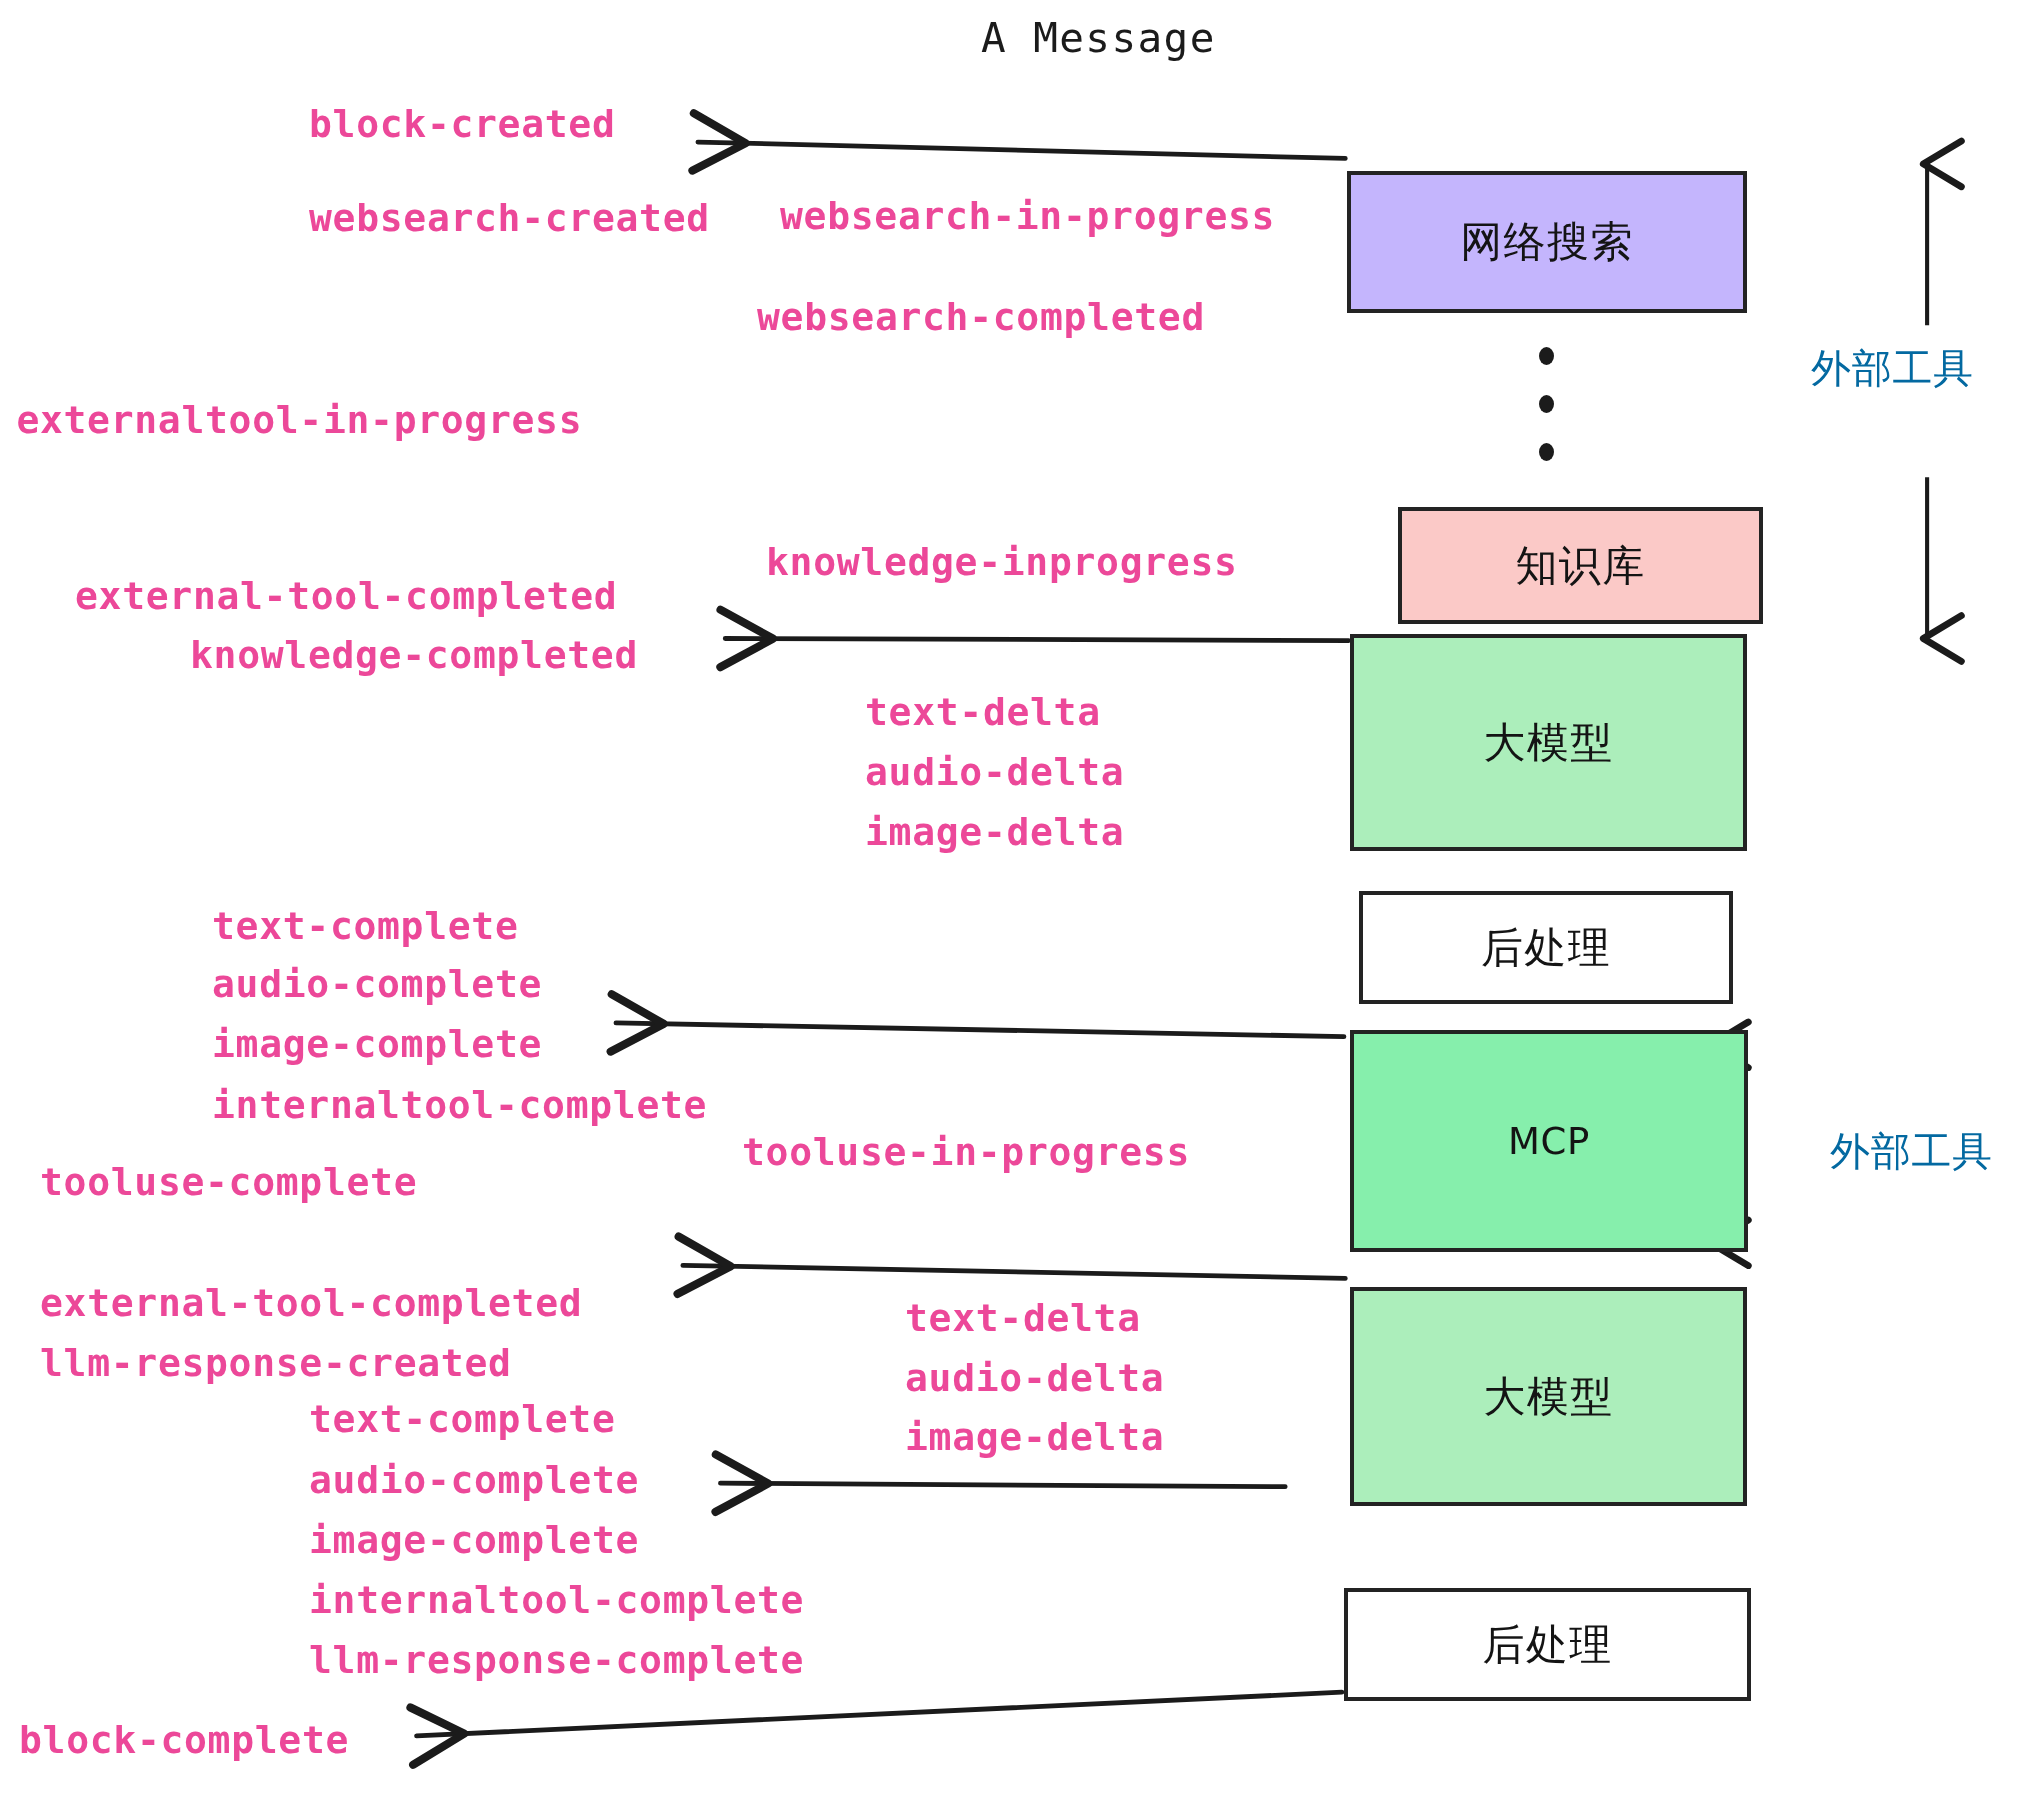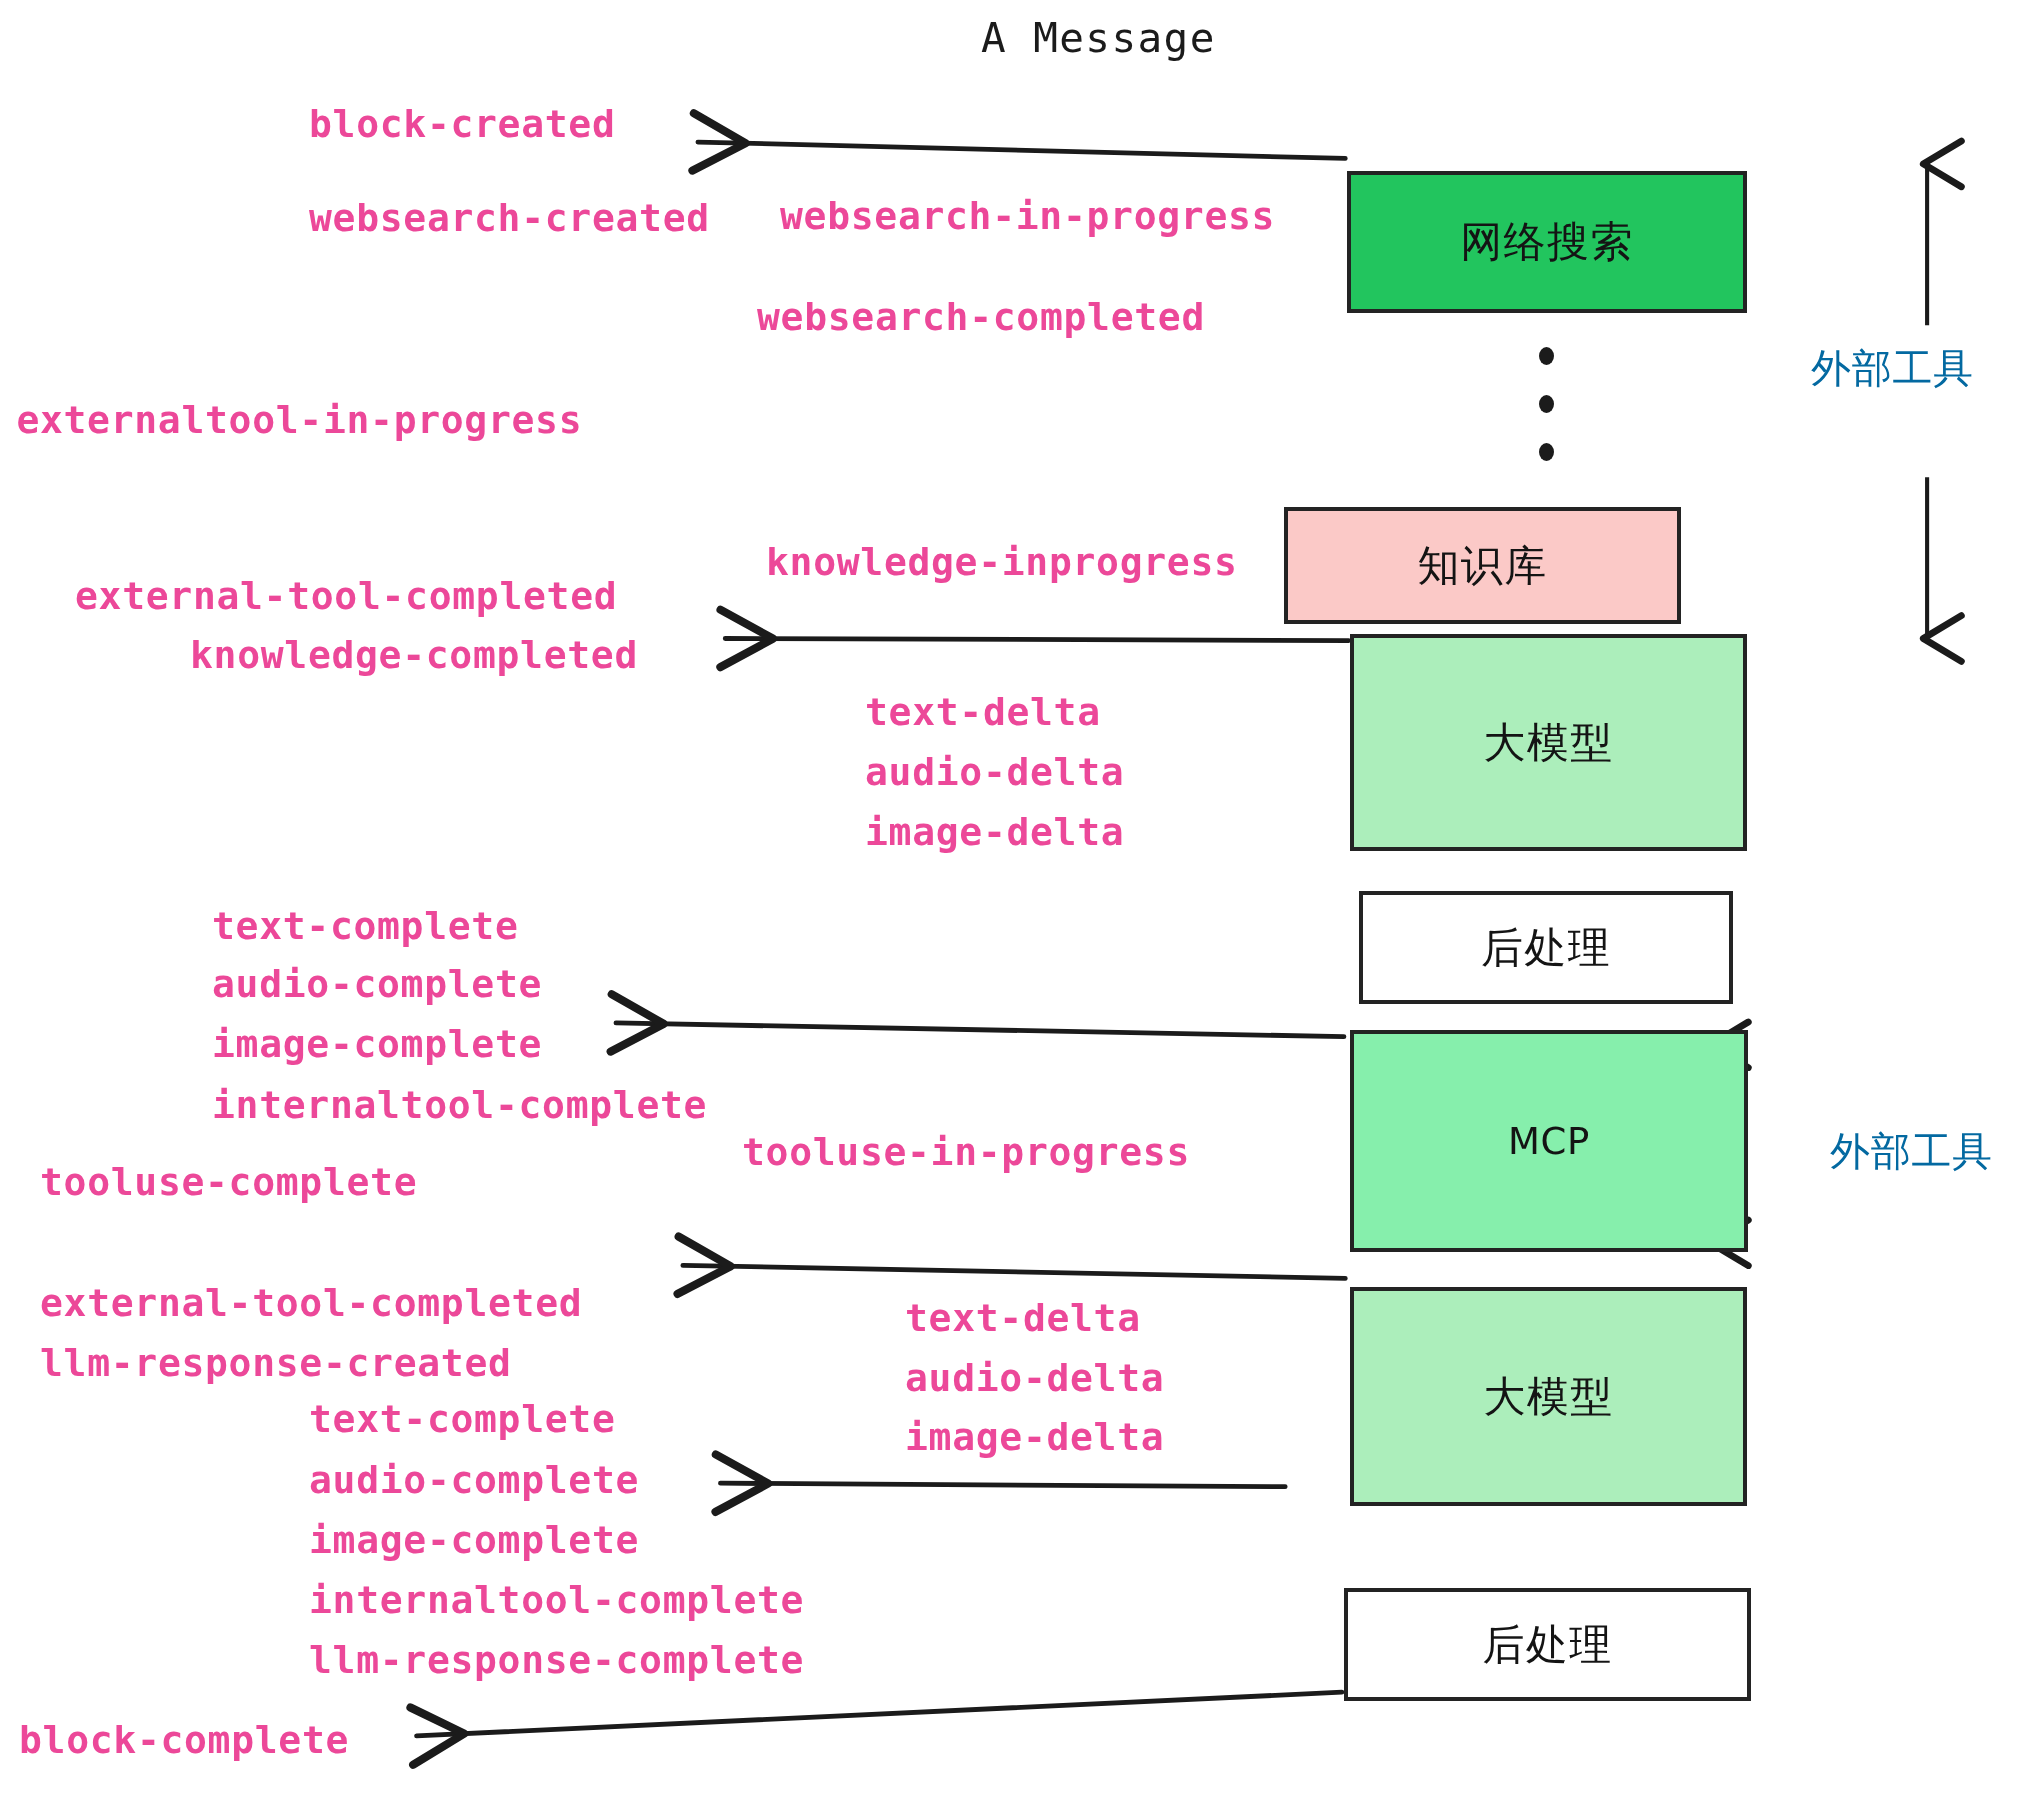--- a/index.html
+++ b/index.html
@@ -104,24 +104,24 @@
         <line x1="2822" y1="476.3" x2="2822" y2="240" stroke="#1b1b1b" stroke-width="6" marker-end="url(#ahU)"></line>
         <line x1="2822" y1="698.7" x2="2822" y2="935" stroke="#1b1b1b" stroke-width="6" marker-end="url(#ahD)"></line>
         <line x1="2510" y1="1628.6" x2="2510" y2="1530" stroke="#1b1b1b" stroke-width="6" marker-end="url(#ahU)"></line>
         <line x1="2510" y1="1721.4" x2="2510" y2="1820" stroke="#1b1b1b" stroke-width="6" marker-end="url(#ahD)"></line>
       </g>
   </svg>
 
   <div class="title" style="left:981px; top:13.7px;">A Message</div>
 
   <div id="node-layer">
-      <div class="nodebox" style="left: 1347px; top: 171px; width: 400px; height: 142px; background: #22c55e; border-color: rgb(35, 35, 35);">
+      <div class="nodebox" style="left: 1347px; top: 171px; width: 400px; height: 142px; background: #c4b5fd; border-color: rgb(35, 35, 35);">
         <span>网络搜索</span>
       </div>
-      <div class="nodebox" style="left: 1284px; top: 507px; width: 397px; height: 117px; background: rgb(251, 201, 199); border-color: rgb(35, 35, 35);">
+      <div class="nodebox" style="left: 1398px; top: 507px; width: 365px; height: 117px; background: rgb(251, 201, 199); border-color: rgb(35, 35, 35);">
         <span>知识库</span>
       </div>
       <div class="nodebox" style="left: 1350px; top: 634px; width: 397px; height: 217px; background: rgb(172, 238, 187); border-color: rgb(35, 35, 35);">
         <span>大模型</span>
       </div>
       <div class="nodebox" style="left: 1359px; top: 891px; width: 374px; height: 113px; background: rgb(255, 255, 255); border-color: rgb(35, 35, 35);">
         <span>后处理</span>
       </div>
       <div class="nodebox mcp" style="left: 1350px; top: 1030px; width: 398px; height: 222px; background: #86efac; border-color: rgb(35, 35, 35);">
         <span>MCP</span>

